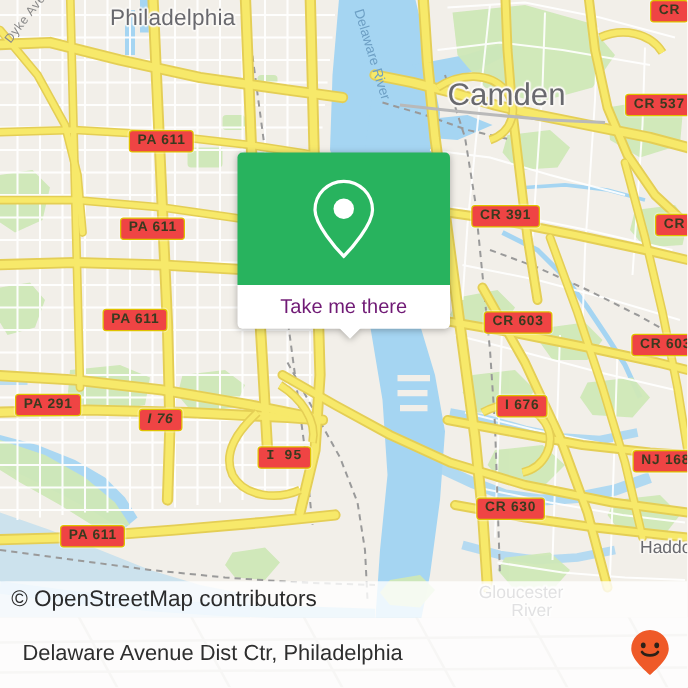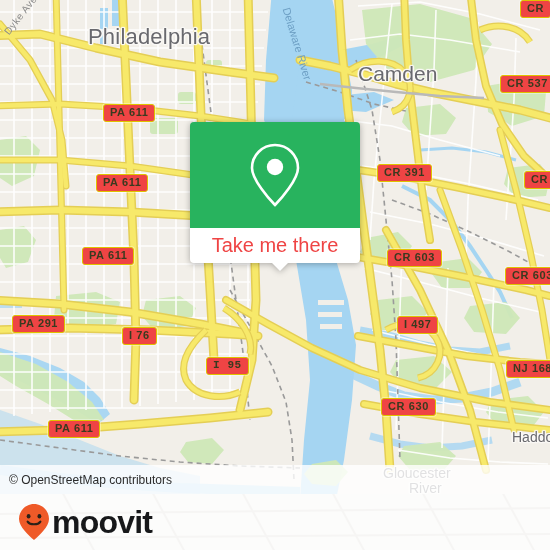--- a/index.html
+++ b/index.html
@@ -53,22 +53,22 @@
     color: #69696e;
     font-family: "Liberation Sans", sans-serif;
     font-weight: normal;
     white-space: nowrap;
     text-shadow:
       -1.4px 0 1px #fbf9f6, 1.4px 0 1px #fbf9f6,
       0 -1.4px 1px #fbf9f6, 0 1.4px 1px #fbf9f6,
       -1px -1px 1px #fbf9f6, 1px 1px 1px #fbf9f6,
       -1px 1px 1px #fbf9f6, 1px -1px 1px #fbf9f6;
   }
-  .place.big   { font-size: 22px; letter-spacing: 0.2px; margin-top: 20px; }
-  .place.med   { font-size: 21px; }
+  .place.big   { font-size: 18px; letter-spacing: 0.2px; }
+  .place.med   { font-size: 25px; }
   .place.small { font-size: 14px; line-height: 15px; text-align: center; }
 
   .water-label {
     position: absolute;
     color: #6d9fc4;
     font-size: 11px;
     font-family: "Liberation Sans", sans-serif;
     white-space: nowrap;
   }
   .street-label {
@@ -87,21 +87,21 @@
     top: 465px;
     width: 550px;
     height: 29px;
     background: rgba(255,255,255,0.80);
     display: flex;
     align-items: center;
     box-sizing: border-box;
     padding-left: 9px;
   }
   #attribution span {
-    font-size: 12px;
+    font-size: 18px;
     color: #2b2b2b;
     font-family: "Liberation Sans", sans-serif;
   }
 
   
   #popup {
     position: absolute;
     left: 190px;
     top: 122px;
     width: 170px;
@@ -117,22 +117,22 @@
   }
   #popup-body {
     height: 35px;
     background: #ffffff;
     border-radius: 0 0 4px 4px;
     display: flex;
     align-items: center;
     justify-content: center;
   }
   #popup-body span {
-    font-size: 20px;
-    color: #ef4444;
+    font-size: 16px;
+    color: #701a75;
     font-family: "Liberation Sans", sans-serif;
   }
   #popup-tail {
     position: absolute;
     left: 81px;
     top: 140px;
     width: 0; height: 0;
     border-left: 9px solid transparent;
     border-right: 9px solid transparent;
     border-top: 9px solid #ffffff;
@@ -413,30 +413,30 @@
     <div class="place small" style="left:512px; top:430px;">Haddo</div>
 
     <div class="water-label" style="left:292px; top:6px; transform: rotate(73deg); transform-origin: left top;">Delaware River</div>
 
     <div class="street-label" style="left:2px; top:30px; transform: rotate(-52deg); transform-origin: left top;">Dyke Ave</div>
 
     <div class="shield" style="left:103px; top:104px;">PA 611</div>
     <div class="shield" style="left:96px;  top:174px;">PA 611</div>
     <div class="shield" style="left:82px;  top:247px;">PA 611</div>
     <div class="shield" style="left:12px;  top:315px;text-align:center;">PA 291</div>
-    <div class="shield" style="left:122px; top:327px;">I 76</div>
+    <div class="shield" style="left:111px; top:327px;font-style:italic;">I 76</div>
     <div class="shield" style="left:206px; top:357px;font-family:Liberation Mono, monospace;">I 95</div>
     <div class="shield" style="left:48px;  top:420px;">PA 611</div>
     <div class="shield" style="left:500px; top:75px;">CR 537</div>
     <div class="shield" style="left:520px; top:0px;">CR</div>
     <div class="shield" style="left:377px; top:164px;">CR 391</div>
     <div class="shield" style="left:488px; top:171px;margin-left:36px;">CR 607</div>
     <div class="shield" style="left:387px; top:249px;">CR 603</div>
     <div class="shield" style="left:505px; top:267px;">CR 603</div>
-    <div class="shield" style="left:397px; top:316px;">I 497</div>
+    <div class="shield" style="left:397px; top:316px;">I 676</div>
     <div class="shield" style="left:506px; top:360px;">NJ 168</div>
     <div class="shield" style="left:381px; top:398px;">CR 630</div>
 
     <div id="attribution">
       <span>© OpenStreetMap contributors</span>
     </div>
 
     <div id="popup">
       <div id="popup-head">
         <svg width="56" height="68" viewBox="0 0 56 68">
@@ -458,24 +458,24 @@
         <path d="M60,-6 L96,60"></path>
           <path d="M150,-6 L186,60"></path>
         <path d="M240,-6 L276,60"></path>
           <path d="M330,-6 L366,60"></path>
         <path d="M420,-6 L456,60"></path>
           <path d="M500,-6 L536,60"></path>
         <path d="M-6,20 L556,14"></path>
           <path d="M-6,44 L556,40"></path>
       </g>
     </svg>
+    <div id="place-title">Delaware Avenue Dist Ctr, Philadelphia</div>
     <div id="brand">
       <svg width="32" height="38" viewBox="0 0 32 38">
         <path d="M16 1 C7.7 1 1 7.7 1 16 C1 24 11 32.5 16 37 C21 32.5 31 24 31 16 C31 7.7 24.3 1 16 1 Z" fill="#ef5a28"></path>
         <ellipse cx="10.6" cy="13.2" rx="1.9" ry="2.3" fill="#2b2118"></ellipse>
         <ellipse cx="21.4" cy="13.2" rx="1.9" ry="2.3" fill="#2b2118"></ellipse>
         <path d="M9.6 18.6 C12 22.2 20 22.2 22.4 18.6" stroke="#2b2118" stroke-width="2.1" fill="none" stroke-linecap="round"></path>
       </svg>
-      <span id="brand-word">moovit</span>
     </div>
   </div>
 
 </div>
 
 </body></html>

